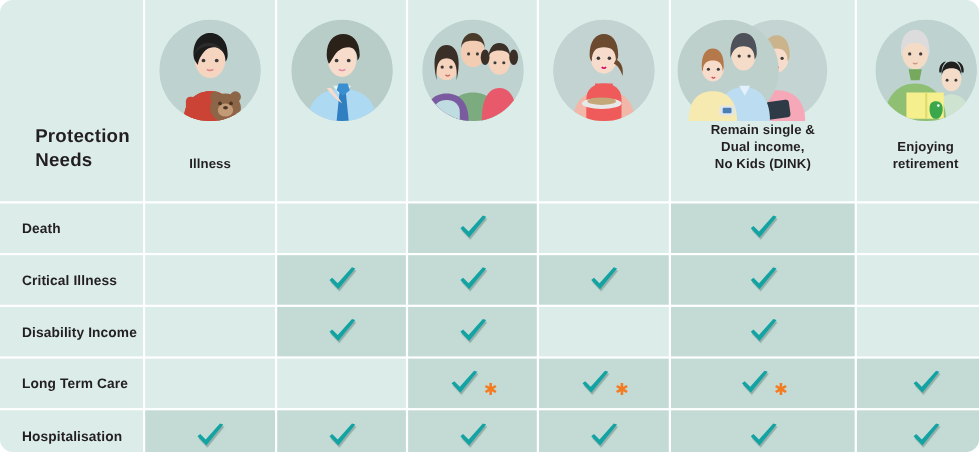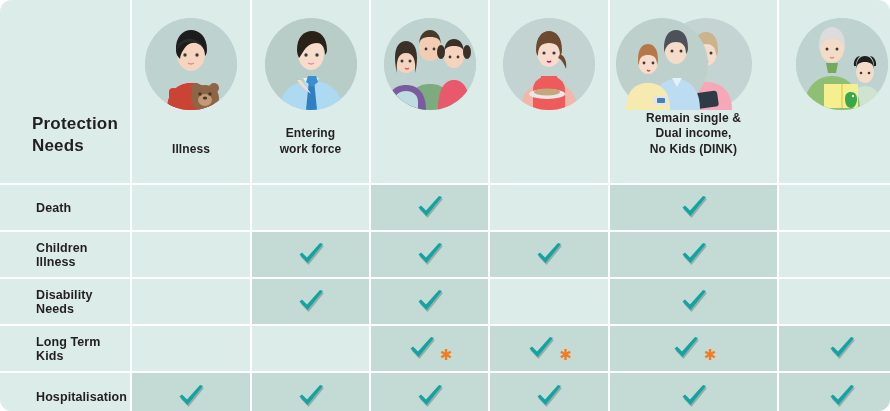--- a/index.html
+++ b/index.html
@@ -27,21 +27,21 @@
   .corner-title{font-size:17px;font-weight:bold;color:#231f20;
                 line-height:1.3;letter-spacing:.2px;}
 
   .avatar-wrap{position:absolute;left:0;right:0;top:18px;height:92px;
                display:flex;align-items:center;justify-content:center;}
   .avatar{width:92px;height:92px;border-radius:50%;overflow:hidden;
           background:#bed2d0;position:relative;}
   .avatar.pair{width:160px;height:92px;background:transparent;border-radius:0;}
 
   
-  .rowlabel{display:flex;align-items:center;padding-left:36px;}
+  .rowlabel{display:flex;align-items:center;padding-left:20px;text-align:right;}
   .rowlabel span{font-size:12.5px;font-weight:bold;color:#231f20;
                  letter-spacing:.1px;}
 
   
   .mark{position:absolute;inset:0;display:flex;align-items:center;
         justify-content:center;}
   .tick{width:30px;height:30px;display:block;
         filter:drop-shadow(1.5px 2px 0 rgba(90,120,118,.45));}
   .star{color:#f47b20;font-size:15px;font-weight:bold;
         line-height:1;margin-left:3px;margin-top:4px;
@@ -94,21 +94,20 @@
       <path d="M43 58h8l2 6-6 5-6-5z" fill="#3a8fd0"></path>
       <ellipse cx="46" cy="36" rx="13" ry="16" fill="#f7dccb"></ellipse>
       <path d="M32 32c0-13 7-19 15-19s15 6 15 19c0 2-1 4-2 5 0-9-4-12-8-12-7 0-11 4-14 9-2 3-3 5-4 6-1-2-2-5-2-8z" fill="#2a2118"></path>
       <circle cx="41" cy="37" r="1.7" fill="#3a3a3a"></circle>
               <circle cx="52" cy="37" r="1.7" fill="#3a3a3a"></circle>
       <path d="M43 45q3 2 6 0" stroke="#d8a" stroke-width="1.3" fill="none"></path>
       <path d="M36 62c4 6 8 10 10 14-6-4-11-9-14-14z" fill="#f7dccb"></path>
     </svg>
           </div>
     </div>
-    <div class="hdr-label">Entering<br>work force</div>
   </div>
       <div class="cell hdr">
     <div class="avatar-wrap">
       <div class="avatar">
     <svg viewBox="0 0 92 92" width="92" height="92">
       <circle cx="46" cy="46" r="46" fill="#bed2d0"></circle>
       <path d="M24 92c0-18 8-26 22-26s22 8 22 26z" fill="#7cab80"></path>
       <ellipse cx="46" cy="30" rx="11" ry="13" fill="#f2cdb4"></ellipse>
       <path d="M35 28c0-11 5-16 11-16s11 5 11 16c0-7-4-9-11-9s-11 2-11 9z" fill="#4a3a2a"></path>
       <circle cx="42" cy="31" r="1.4" fill="#3a3a3a"></circle>
@@ -201,20 +200,21 @@
               <circle cx="41" cy="31" r="1.5" fill="#3a3a3a"></circle>
       <path d="M34 39q2 2 4 0" stroke="#c98" stroke-width="1.3" fill="none"></path>
       <path d="M30 45h12l-2 10h-8z" fill="#76a95d"></path>
       <path d="M28 66h34v24H28z" fill="#f5ef8d"></path>
       <path d="M45 66h2v24h-2z" fill="#e2da6b"></path>
       <path d="M55 74c4 0 6 3 6 7s-2 9-6 9-6-4-6-9 2-7 6-7z" fill="#3aa84a"></path>
       <circle cx="57" cy="78" r="1.2" fill="#fff"></circle>
     </svg>
           </div>
     </div>
+    <div class="hdr-label">Enjoying<br>retirement</div>
   </div>
       <div class="cell rowlabel">
     <span>Death</span>
       </div>
       <div class="cell"></div>
       <div class="cell"></div>
       <div class="cell on">
         <div class="mark">
           <svg class="tick" viewBox="0 0 30 30">
   <path d="M3.5 14.5 L11.5 23 L27 4 L24 3 L11 17.5 L6 12.5 Z" fill="#13a3a3"></path>
@@ -224,81 +224,81 @@
       <div class="cell"></div>
       <div class="cell on">
         <div class="mark">
           <svg class="tick" viewBox="0 0 30 30">
   <path d="M3.5 14.5 L11.5 23 L27 4 L24 3 L11 17.5 L6 12.5 Z" fill="#13a3a3"></path>
 </svg>
         </div>
       </div>
       <div class="cell"></div>
       <div class="cell rowlabel">
-    <span>Children Illness</span>
-      </div>
-      <div class="cell"></div>
-      <div class="cell on">
-        <div class="mark">
-          <svg class="tick" viewBox="0 0 30 30">
-  <path d="M3.5 14.5 L11.5 23 L27 4 L24 3 L11 17.5 L6 12.5 Z" fill="#13a3a3"></path>
-</svg>
-        </div>
-      </div>
-      <div class="cell on">
-        <div class="mark">
-          <svg class="tick" viewBox="0 0 30 30">
-  <path d="M3.5 14.5 L11.5 23 L27 4 L24 3 L11 17.5 L6 12.5 Z" fill="#13a3a3"></path>
-</svg>
-        </div>
-      </div>
-      <div class="cell on">
-        <div class="mark">
-          <svg class="tick" viewBox="0 0 30 30">
-  <path d="M3.5 14.5 L11.5 23 L27 4 L24 3 L11 17.5 L6 12.5 Z" fill="#13a3a3"></path>
-</svg>
-        </div>
-      </div>
-      <div class="cell on">
-        <div class="mark">
-          <svg class="tick" viewBox="0 0 30 30">
-  <path d="M3.5 14.5 L11.5 23 L27 4 L24 3 L11 17.5 L6 12.5 Z" fill="#13a3a3"></path>
-</svg>
-        </div>
-      </div>
-      <div class="cell"></div>
-      <div class="cell rowlabel">
-    <span>Disability Needs</span>
-      </div>
-      <div class="cell"></div>
-      <div class="cell on">
-        <div class="mark">
-          <svg class="tick" viewBox="0 0 30 30">
-  <path d="M3.5 14.5 L11.5 23 L27 4 L24 3 L11 17.5 L6 12.5 Z" fill="#13a3a3"></path>
-</svg>
-        </div>
-      </div>
-      <div class="cell on">
-        <div class="mark">
-          <svg class="tick" viewBox="0 0 30 30">
-  <path d="M3.5 14.5 L11.5 23 L27 4 L24 3 L11 17.5 L6 12.5 Z" fill="#13a3a3"></path>
-</svg>
-        </div>
-      </div>
-      <div class="cell"></div>
-      <div class="cell on">
-        <div class="mark">
-          <svg class="tick" viewBox="0 0 30 30">
-  <path d="M3.5 14.5 L11.5 23 L27 4 L24 3 L11 17.5 L6 12.5 Z" fill="#13a3a3"></path>
-</svg>
-        </div>
-      </div>
-      <div class="cell"></div>
-      <div class="cell rowlabel">
-    <span>Long Term Kids</span>
+    <span>Critical Illness</span>
+      </div>
+      <div class="cell"></div>
+      <div class="cell on">
+        <div class="mark">
+          <svg class="tick" viewBox="0 0 30 30">
+  <path d="M3.5 14.5 L11.5 23 L27 4 L24 3 L11 17.5 L6 12.5 Z" fill="#13a3a3"></path>
+</svg>
+        </div>
+      </div>
+      <div class="cell on">
+        <div class="mark">
+          <svg class="tick" viewBox="0 0 30 30">
+  <path d="M3.5 14.5 L11.5 23 L27 4 L24 3 L11 17.5 L6 12.5 Z" fill="#13a3a3"></path>
+</svg>
+        </div>
+      </div>
+      <div class="cell on">
+        <div class="mark">
+          <svg class="tick" viewBox="0 0 30 30">
+  <path d="M3.5 14.5 L11.5 23 L27 4 L24 3 L11 17.5 L6 12.5 Z" fill="#13a3a3"></path>
+</svg>
+        </div>
+      </div>
+      <div class="cell on">
+        <div class="mark">
+          <svg class="tick" viewBox="0 0 30 30">
+  <path d="M3.5 14.5 L11.5 23 L27 4 L24 3 L11 17.5 L6 12.5 Z" fill="#13a3a3"></path>
+</svg>
+        </div>
+      </div>
+      <div class="cell"></div>
+      <div class="cell rowlabel">
+    <span>Disability Income</span>
+      </div>
+      <div class="cell"></div>
+      <div class="cell on">
+        <div class="mark">
+          <svg class="tick" viewBox="0 0 30 30">
+  <path d="M3.5 14.5 L11.5 23 L27 4 L24 3 L11 17.5 L6 12.5 Z" fill="#13a3a3"></path>
+</svg>
+        </div>
+      </div>
+      <div class="cell on">
+        <div class="mark">
+          <svg class="tick" viewBox="0 0 30 30">
+  <path d="M3.5 14.5 L11.5 23 L27 4 L24 3 L11 17.5 L6 12.5 Z" fill="#13a3a3"></path>
+</svg>
+        </div>
+      </div>
+      <div class="cell"></div>
+      <div class="cell on">
+        <div class="mark">
+          <svg class="tick" viewBox="0 0 30 30">
+  <path d="M3.5 14.5 L11.5 23 L27 4 L24 3 L11 17.5 L6 12.5 Z" fill="#13a3a3"></path>
+</svg>
+        </div>
+      </div>
+      <div class="cell"></div>
+      <div class="cell rowlabel">
+    <span>Long Term Care</span>
       </div>
       <div class="cell"></div>
       <div class="cell"></div>
       <div class="cell on">
         <div class="mark">
           <svg class="tick" viewBox="0 0 30 30">
   <path d="M3.5 14.5 L11.5 23 L27 4 L24 3 L11 17.5 L6 12.5 Z" fill="#13a3a3"></path>
 </svg>
           <span class="star">✱</span>
         </div>

